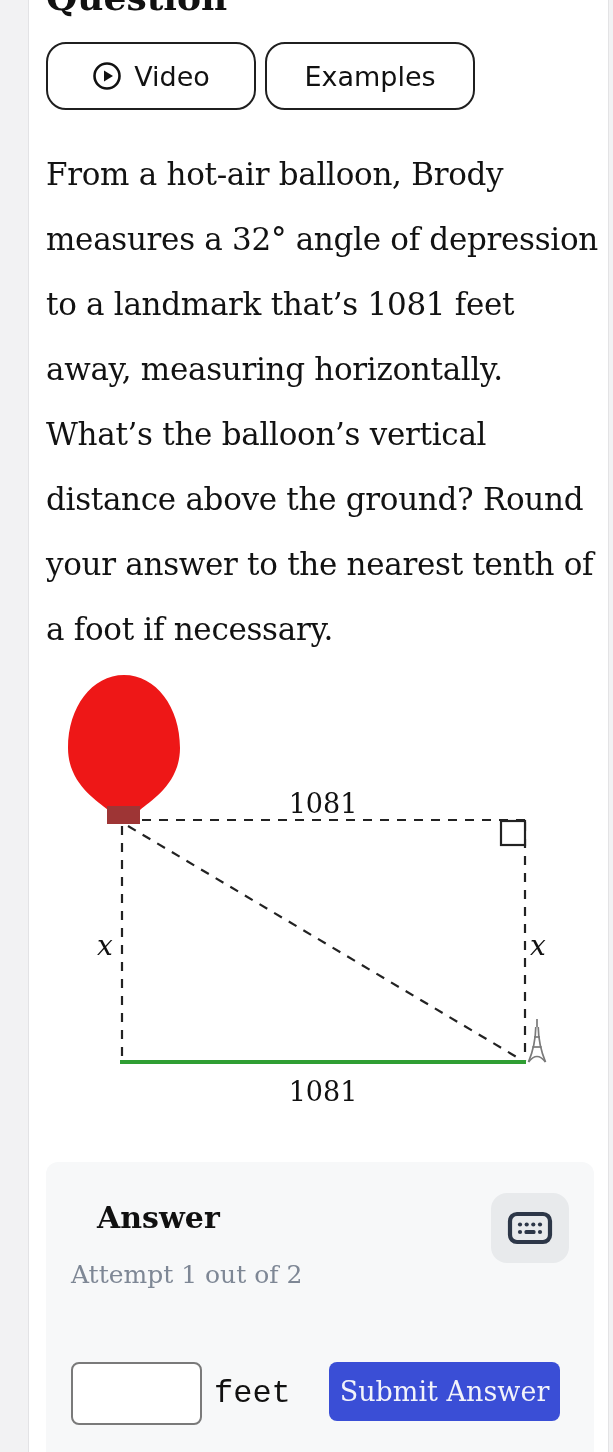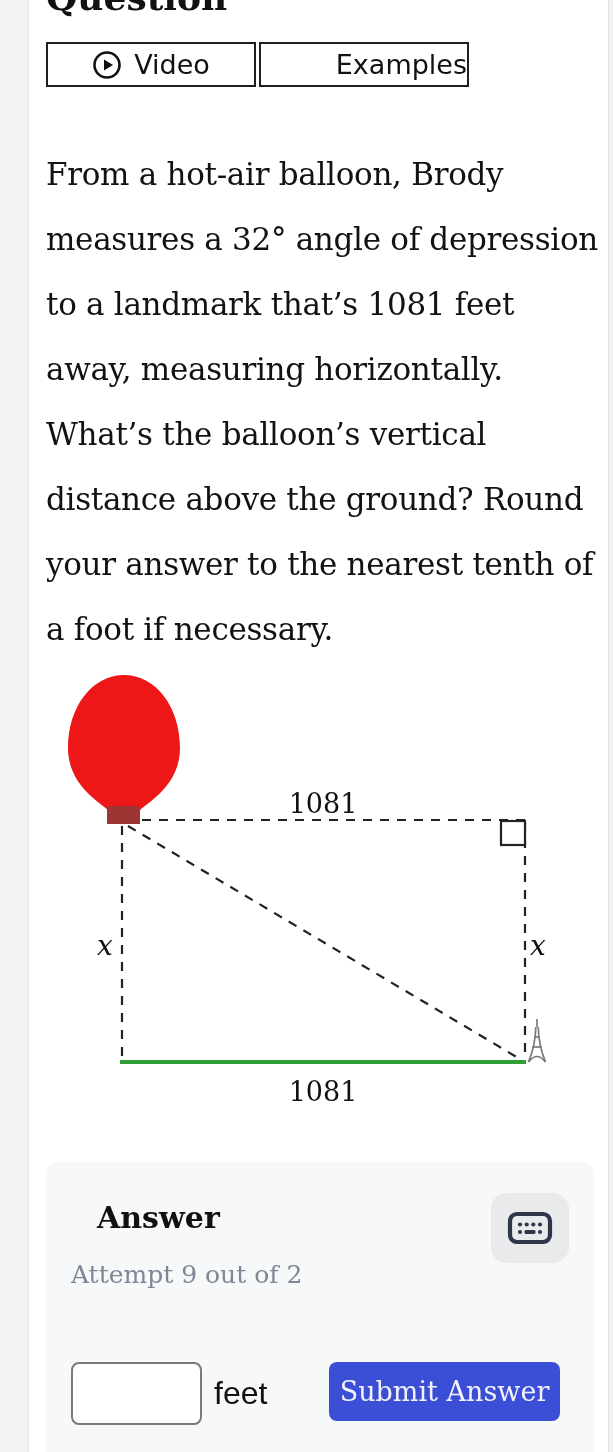--- a/index.html
+++ b/index.html
@@ -23,33 +23,33 @@
   .q-title {
     left: 17px; top: -24px;
     font-family: "DejaVu Serif", serif;
     font-weight: 700;
     font-size: 36px;
     color: #111;
   }
 
   
   .toolbar-btn {
-    top: 42px; height: 45px;
+    top: 42px; height: 68px;
     background: #fff;
     border: 2px solid #1f1f1f;
-    border-radius: 0;
+    border-radius: 20px;
     display: flex; align-items: center; justify-content: center;
     gap: 12px;
     font-family: "DejaVu Sans", sans-serif;
     font-size: 27px;
     color: #111;
     cursor: pointer;
   }
   .btn-video { left: 17px; width: 210px; }
-  .btn-examples { left: 230px; width: 210px; justify-content: flex-end; }
+  .btn-examples { left: 236px; width: 210px; }
 
   
   .problem-text {
     left: 17px; top: 142px; width: 556px;
     font-family: "DejaVu Serif", serif;
     font-size: 31px;
     line-height: 65px;
     letter-spacing: -0.3px;
     color: #121212;
   }
@@ -93,21 +93,21 @@
     background: #fff;
     border: 2px solid #7a7a7a;
     border-radius: 8px;
     font-family: "DejaVu Serif", serif;
     font-size: 28px;
     padding: 0 10px;
   }
   .unit-label {
     left: 168px; top: 200px;
     height: 63px; line-height: 63px;
-    font-family: Liberation Sans, sans-serif;
+    font-family: Liberation Mono, monospace;
     font-size: 32px;
     color: #111;
   }
   .submit-btn {
     left: 283px; top: 200px;
     width: 231px; height: 59px;
     background: #3a4ed6;
     border: none;
     border-radius: 8px;
     color: #f2f3fa;
@@ -181,21 +181,21 @@
           <circle cx="19.7" cy="14.5" r="2.1" fill="#2d3748"></circle>
           <circle cx="26.3" cy="14.5" r="2.1" fill="#2d3748"></circle>
           <circle cx="33" cy="14.5" r="2.1" fill="#2d3748"></circle>
           <circle cx="13" cy="22" r="2.1" fill="#2d3748"></circle>
           <rect x="17.5" y="20" width="11" height="4" rx="1.5" fill="#2d3748"></rect>
           <circle cx="33" cy="22" r="2.1" fill="#2d3748"></circle>
         </svg>
       </span>
     </button>
 
-    <div class="abs attempt-text">Attempt 9 out of 2</div>
+    <div class="abs attempt-text">Attempt 1 out of 2</div>
 
     <input class="abs answer-input" type="text" value="" style="">
 
     <div class="abs unit-label">feet</div>
 
     <button class="abs submit-btn">Submit Answer</button>
   </div>
 
 </div>
 

